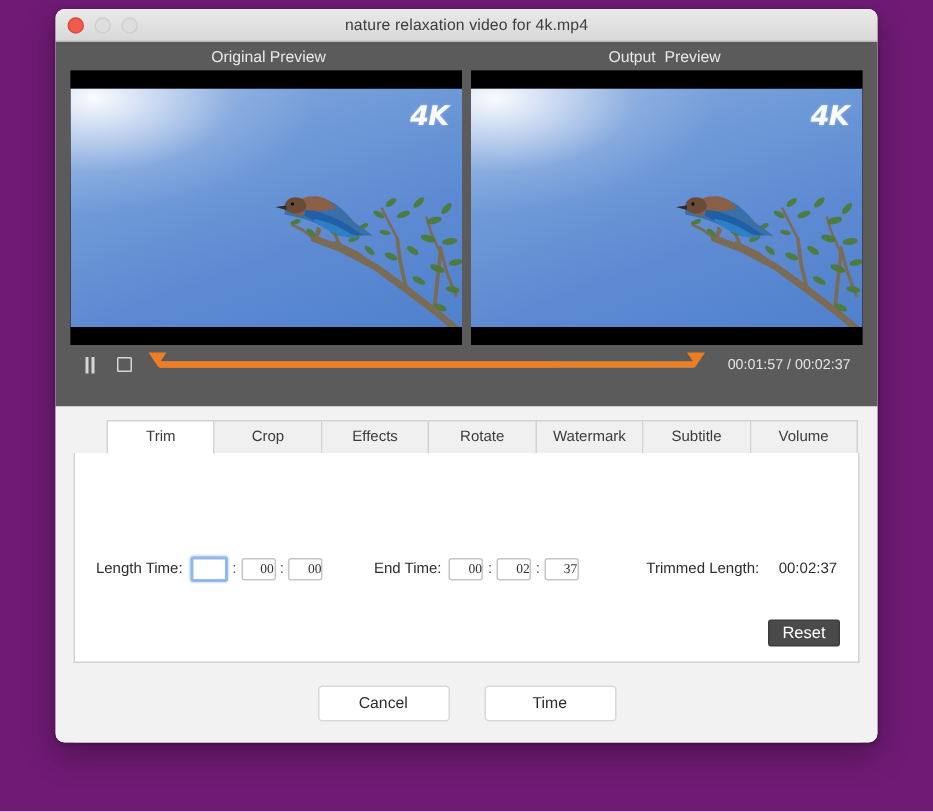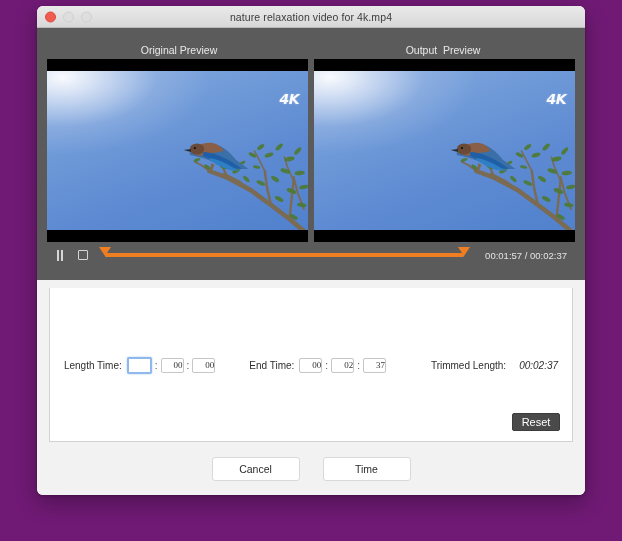--- a/index.html
+++ b/index.html
@@ -67,21 +67,21 @@
     color: #3c3c3c;
     letter-spacing: 0.1px;
     white-space: nowrap;
   }
 
   
   .video-section {
     background: #5b5b5b;
     flex: 0 0 243px;
     position: relative;
-    padding: 12px 10px;
+    padding: 0 10px;
   }
 
   .preview-headers {
     display: flex;
     height: 19px;
     align-items: center;
   }
   .preview-headers > div {
     flex: 1;
     text-align: center;
@@ -120,24 +120,24 @@
       radial-gradient(ellipse 72% 62% at 6% 4%, rgba(255,255,255,0.95) 0%, rgba(233,238,250,0.70) 22%, rgba(175,196,234,0.30) 50%, rgba(120,160,220,0.0) 78%),
       linear-gradient(160deg, #8cb0e0 0%, #6f9ad8 34%, #5d8ad2 64%, #5181cd 100%);
   }
 
   
   .scene-svg { position: absolute; left: 0; top: 0; width: 100%; height: 100%; z-index: 3; }
 
   .wm-4k {
     position: absolute;
     right: 9px;
-    top: 32px;
+    top: 20px;
     z-index: 5;
     font-family: "DejaVu Sans", sans-serif;
-    font-size: 14px;
+    font-size: 18px;
     font-weight: bold;
     font-style: italic;
     color: rgba(255,255,255,0.94);
     letter-spacing: -0.5px;
     text-shadow: 0 0 2px rgba(255,255,255,0.4);
   }
 
   
   .transport {
     height: 26px;
@@ -282,21 +282,21 @@
   }
   .tfield.focused {
     border: 2px solid #8fb8ec;
     box-shadow: 0 0 2px rgba(102,153,221,0.6);
     width: 25px;
     height: 17px;
   }
   .colon { padding: 0 3px; color: #555; font-size: 10px; }
   .gap-lg { width: 34px; }
   .gap-xl { width: 45px; }
-  .length-val { margin-left: 8px; font-style: italic; }
+  .length-val { margin-left: 8px; }
 
   .reset-btn {
     position: absolute;
     right: 12px;
     bottom: 10px;
     width: 48px;
     height: 18px;
     background: #4a4a4a;
     border: 1px solid #3c3c3c;
     border-radius: 2px;
@@ -484,20 +484,43 @@
           <div class="handle" id="handleL" style="left: 0px;"></div>
           <div class="handle right" id="handleR" style="left: 359px;"></div>
         </div>
         <div class="time-label">00:01:57 / 00:02:37</div>
       </div>
 
     </div>
 
     <div class="panel">
 
+      <div class="tabbar">
+        <div class="tab active">
+            <span>Trim</span>
+          </div>
+        <div class="tab">
+            <span>Crop</span>
+          </div>
+        <div class="tab">
+            <span>Effects</span>
+          </div>
+        <div class="tab">
+            <span>Rotate</span>
+          </div>
+        <div class="tab">
+            <span>Watermark</span>
+          </div>
+        <div class="tab">
+            <span>Subtitle</span>
+          </div>
+        <div class="tab">
+            <span>Volume</span>
+          </div>
+      </div>
 
       <div class="tab-content">
 
         <div class="trim-row">
           <span class="field-label">Length Time:</span>
           <span class="tfield focused"></span>
           <span class="colon">:</span>
           <span class="tfield">00</span>
           <span class="colon">:</span>
           <span class="tfield">00</span>

